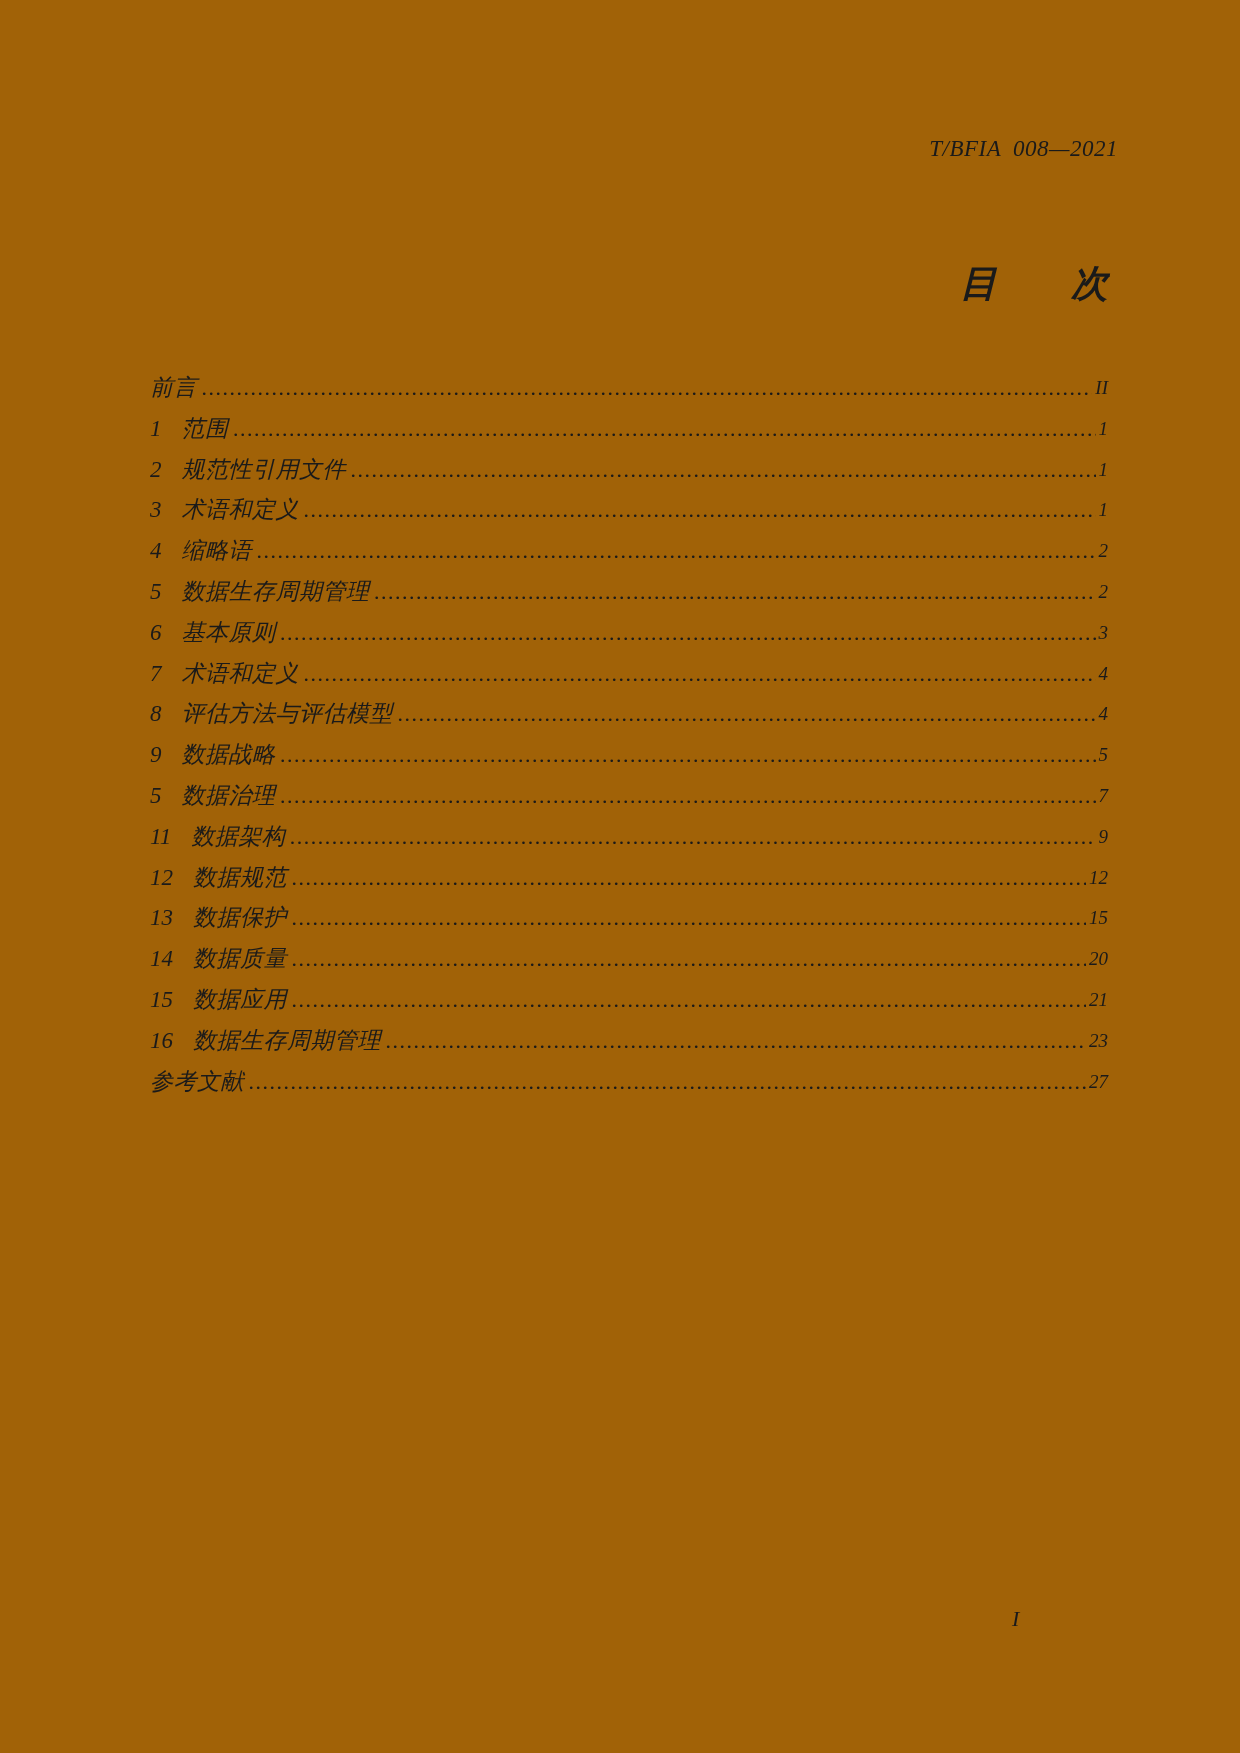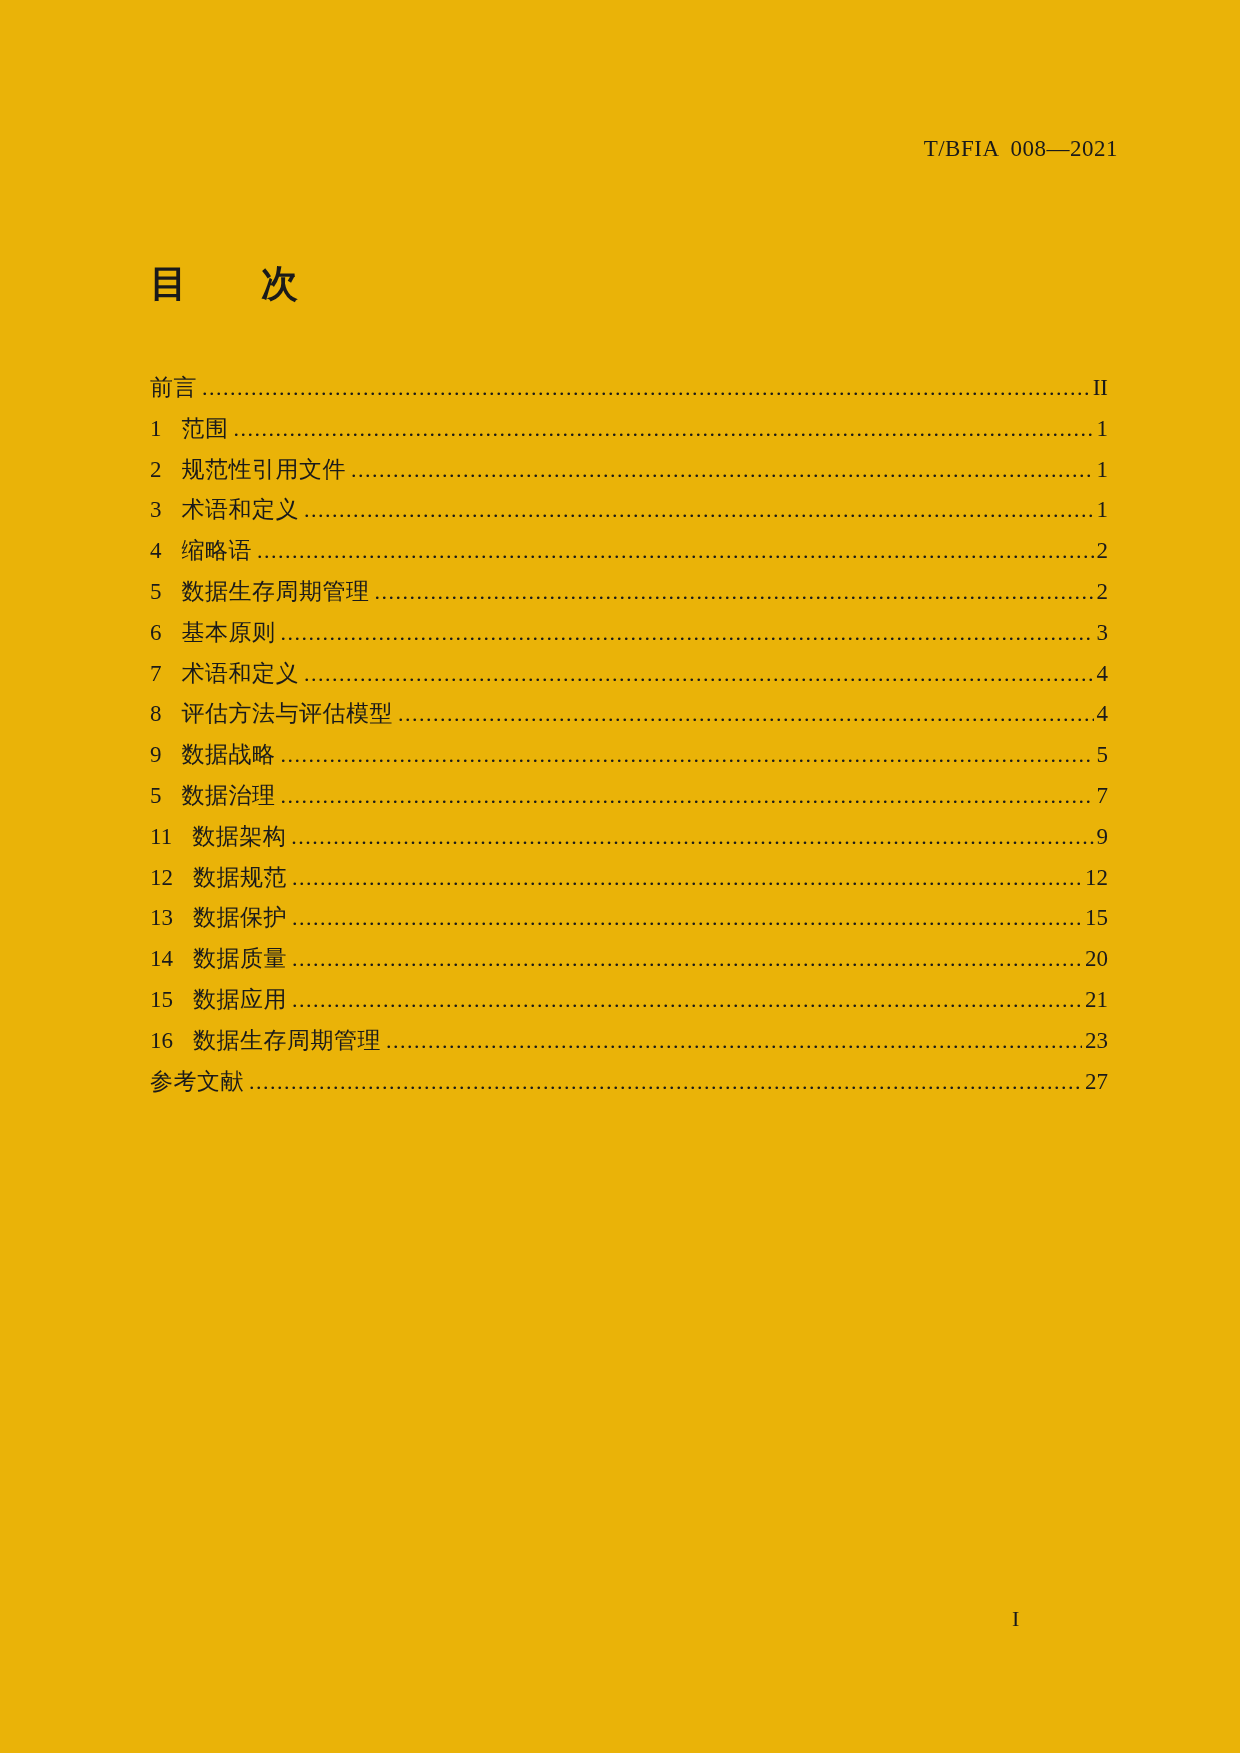--- a/index.html
+++ b/index.html
@@ -1,42 +1,43 @@
 <!DOCTYPE html>
 <html><head>
 <meta charset="utf-8">
 <style>
   html, body { margin: 0; padding: 0; background: #ffffff; }
 
   .page {
     position: relative;
     width: 1240px;
     height: 1753px;
-    background: #eab308;
+    background: #a16207;
     color: #1a1a1a;
     font-family: "Liberation Serif", "DejaVu Serif", serif;
     overflow: hidden;
+    font-style: italic;
   }
 
   .doc-code {
     position: absolute;
     top: 136px;
     right: 122px;
     font-size: 23px;
     letter-spacing: 0.5px;
     word-spacing: 6px;
     white-space: pre;
   }
 
   .toc-title {
     position: absolute;
     top: 264px;
     left: 150px;
     width: 958px;
-    text-align: left;
+    text-align: right;
     font-family: "Liberation Sans", "DejaVu Sans", sans-serif;
     font-weight: bold;
     font-size: 37px;
     line-height: 1.1;
     white-space: pre;
   }
 
   .toc-list {
     position: absolute;
     top: 368px;
@@ -61,21 +62,21 @@
     flex: 1 1 0;
     min-width: 0;
     overflow: hidden;
     white-space: nowrap;
     margin: 0 3px 0 5px;
     font-size: 22px;
     letter-spacing: 1.5px;
     color: #1a1a1a;
   }
 
-  .toc-page { flex: none; font-size: 23px; }
+  .toc-page { flex: none; font-size: 19px; }
 
   .page-footer-num {
     position: absolute;
     top: 1606px;
     left: 1012px;
     font-size: 22px;
   }
 </style>
 </head>
 <body>

